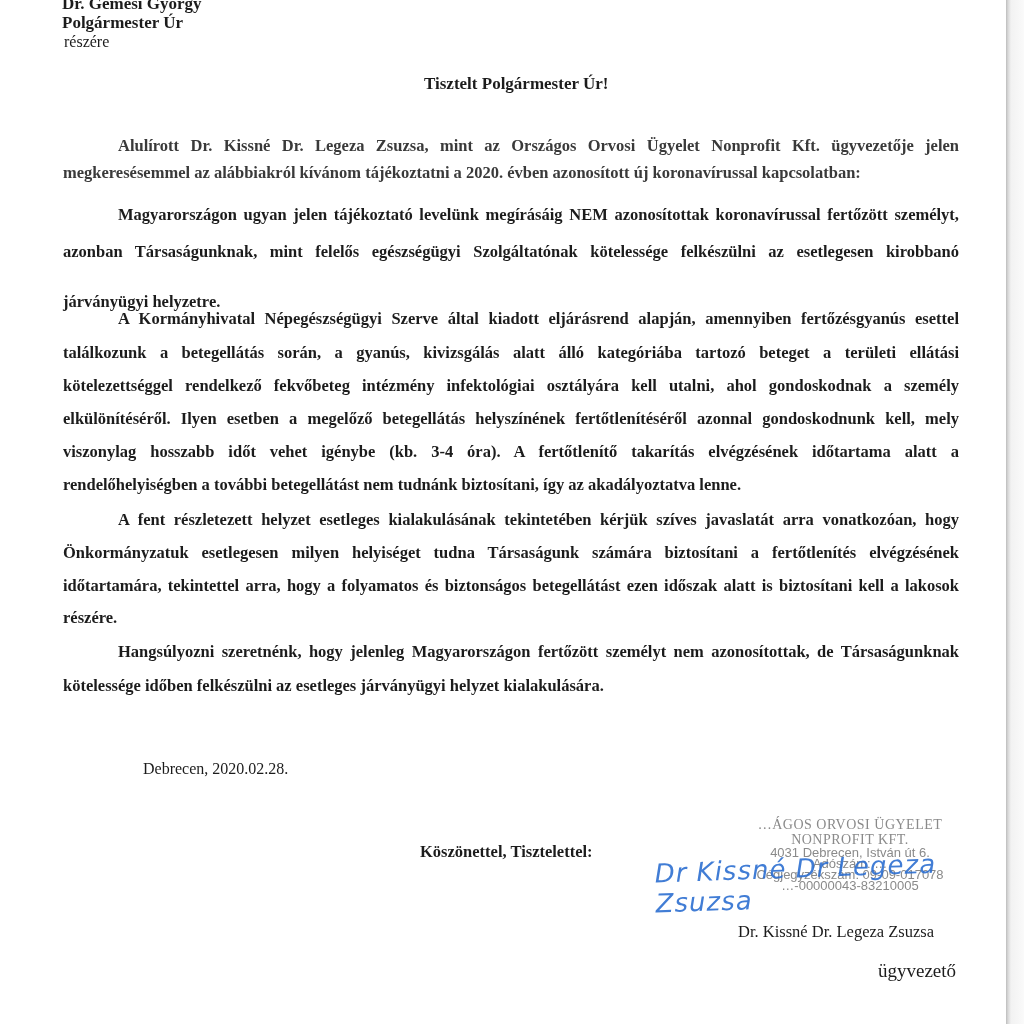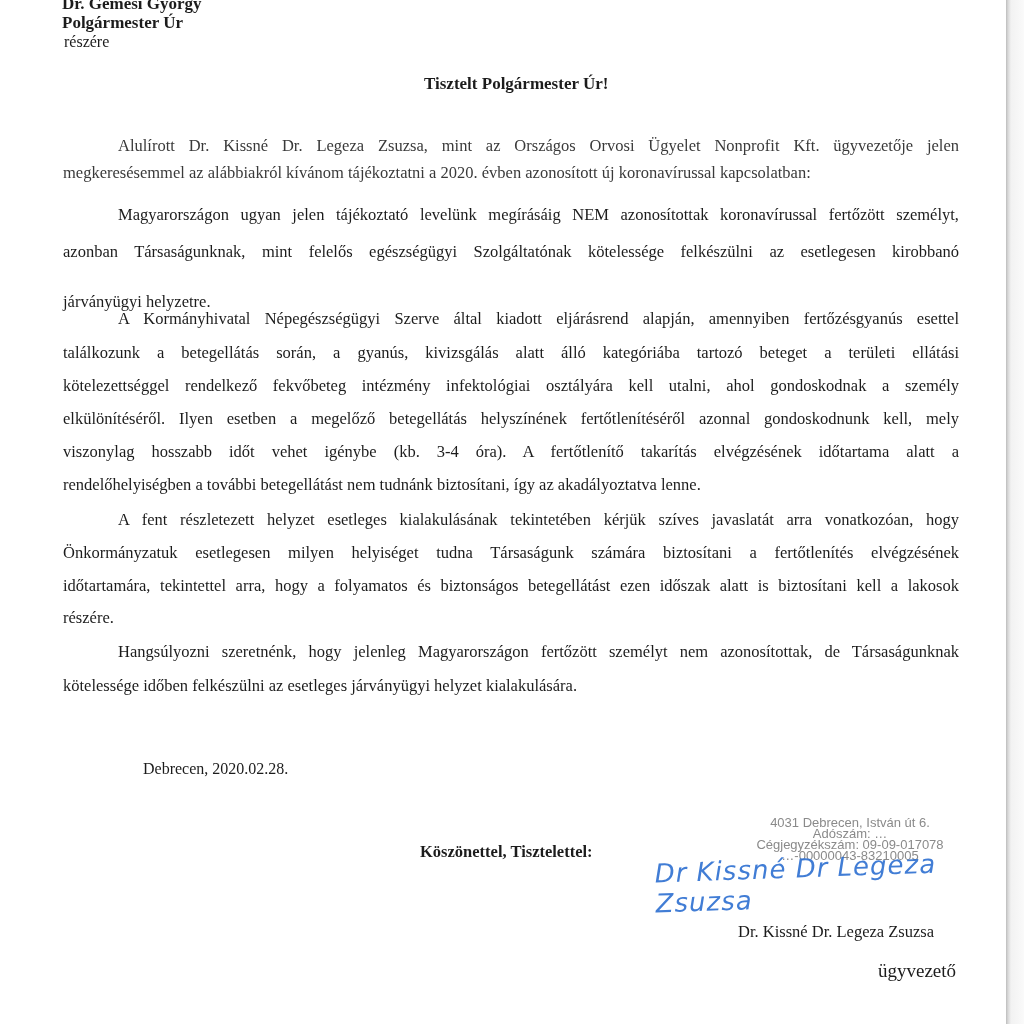--- a/index.html
+++ b/index.html
@@ -33,20 +33,21 @@
     .salutation { font-size: 17px; }
     .body-line {
       position: absolute;
       font-size: 16.5px;
       white-space: nowrap;
       left: 63px;
       width: 896px;
       text-align: justify;
       text-align-last: justify;
       line-height: 20px;
+      font-weight: bold;
     }
     .body-line.first { left: 118px; width: 841px; }
     .body-line.last { text-align-last: left; }
     .faded { color: #3a3a3a; }
     .stamp {
       position: absolute;
       left: 700px; top: 817px;
       width: 300px;
       text-align: center;
       color: #8a8a8a;
@@ -108,20 +109,22 @@
   <div>
     <div class="body-line first" style="top:642px;">Hangsúlyozni szeretnénk, hogy jelenleg Magyarországon fertőzött személyt nem azonosítottak, de Társaságunknak</div>
     <div class="body-line last" style="top:676px;">kötelessége időben felkészülni az esetleges járványügyi helyzet kialakulására.</div>
   </div>
 
   <div class="abs" style="top:760px; left:143px; font-size:16px;">Debrecen, 2020.02.28.</div>
 
   <div class="abs bold" style="top:842px; left:420px; font-size:16.5px;">Köszönettel, Tisztelettel:</div>
 
   <div class="stamp">
+    <div class="s1">…ÁGOS ORVOSI ÜGYELET</div>
+    <div class="s2">NONPROFIT KFT.</div>
     <div class="s3">4031 Debrecen, István út 6.</div>
     <div class="s3">Adószám: …</div>
     <div class="s3">Cégjegyzékszám: 09-09-017078</div>
     <div class="s3">…-00000043-83210005</div>
   </div>
 
   <div class="signature">Dr Kissné Dr Legeza Zsuzsa</div>
 
   <div class="abs" style="top:922px; left:738px; font-size:16.5px;">Dr. Kissné Dr. Legeza Zsuzsa</div>
   <div class="abs" style="top:960px; left:878px; font-size:19px;">ügyvezető</div>

